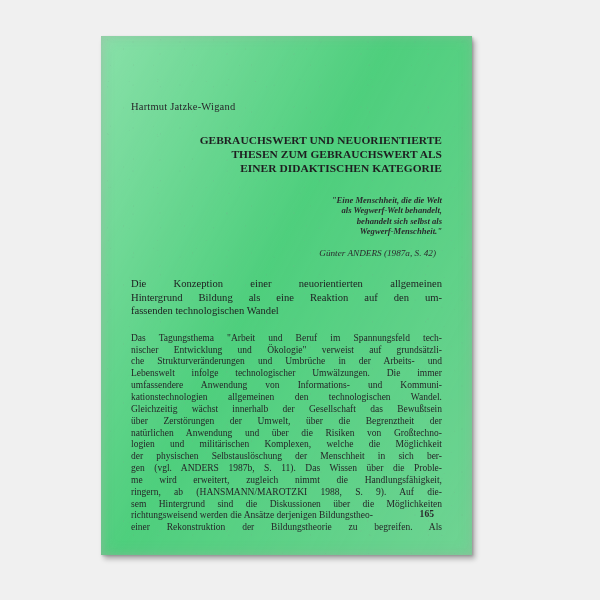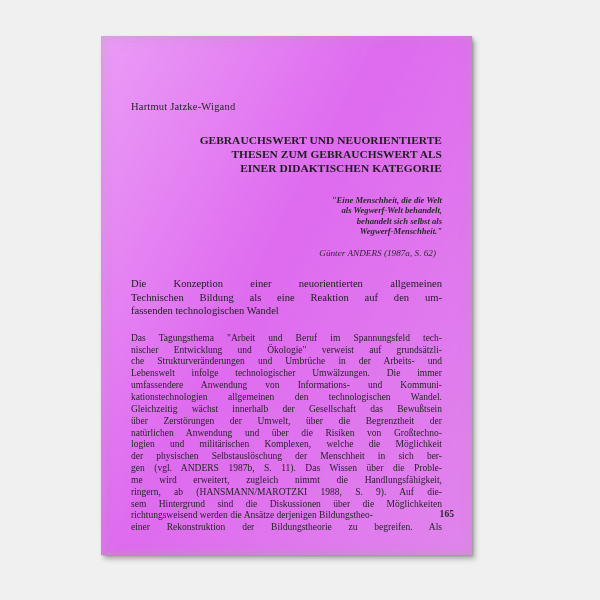--- a/index.html
+++ b/index.html
@@ -15,21 +15,21 @@
     position: relative;
   }
 
   
   #page-sheet {
     position: absolute;
     left: 101px;
     top: 36px;
     width: 371px;
     height: 519px;
-    background: #d946ef;
+    background: #22c55e;
     box-shadow: 3px 4px 5px rgba(0,0,0,0.28),
                 1px 1px 2px rgba(0,0,0,0.18);
     overflow: hidden;
   }
   
   #page-sheet::before {
     content: "";
     position: absolute;
     inset: 0;
     pointer-events: none;
@@ -137,21 +137,21 @@
     text-align-last: justify;
     white-space: nowrap;
   }
   .body-par .bline.last {
     text-align-last: left;
   }
 
   
   .folio {
     position: absolute;
-    right: 18px;
+    right: 38px;
     bottom: 36px;
     font-size: 9.6px;
     font-weight: bold;
     color: #2a2a2c;
     z-index: 3;
   }
 </style>
 </head>
 <body>
 
@@ -166,25 +166,25 @@
       <span class="tline">EINER DIDAKTISCHEN KATEGORIE</span>
     </div>
 
     <div class="epigraph">
       <span class="eline">"Eine Menschheit, die die Welt</span>
       <span class="eline">als Wegwerf-Welt behandelt,</span>
       <span class="eline">behandelt sich selbst als</span>
       <span class="eline">Wegwerf-Menschheit."</span>
     </div>
 
-    <div class="attribution">Günter ANDERS (1987a, S. 62)</div>
+    <div class="attribution">Günter ANDERS (1987a, S. 42)</div>
 
     <div class="section-heading">
       <span class="hline just">Die Konzeption einer neuorientierten allgemeinen</span>
-      <span class="hline just">Technischen Bildung als eine Reaktion auf den um-</span>
+      <span class="hline just">Hintergrund Bildung als eine Reaktion auf den um-</span>
       <span class="hline">fassenden technologischen Wandel</span>
     </div>
 
     <div class="body-par">
       <span class="bline">Das Tagungsthema "Arbeit und Beruf im Spannungsfeld tech-</span>
       <span class="bline">nischer Entwicklung und Ökologie" verweist auf grundsätzli-</span>
       <span class="bline">che Strukturveränderungen und Umbrüche in der Arbeits- und</span>
       <span class="bline">Lebenswelt infolge technologischer Umwälzungen. Die immer</span>
       <span class="bline">umfassendere Anwendung von Informations- und Kommuni-</span>
       <span class="bline">kationstechnologien allgemeinen den technologischen Wandel.</span>

